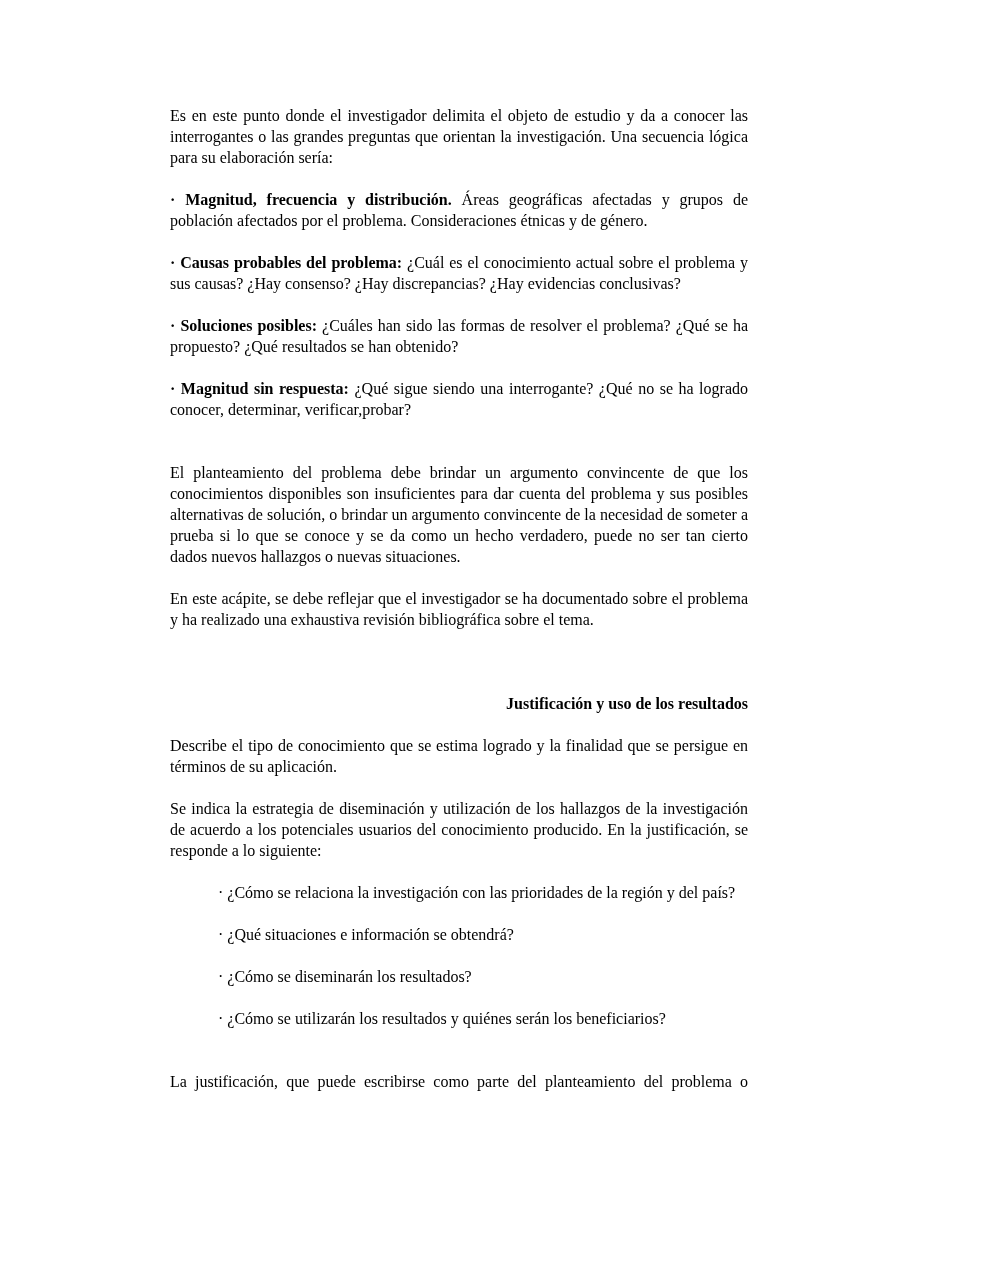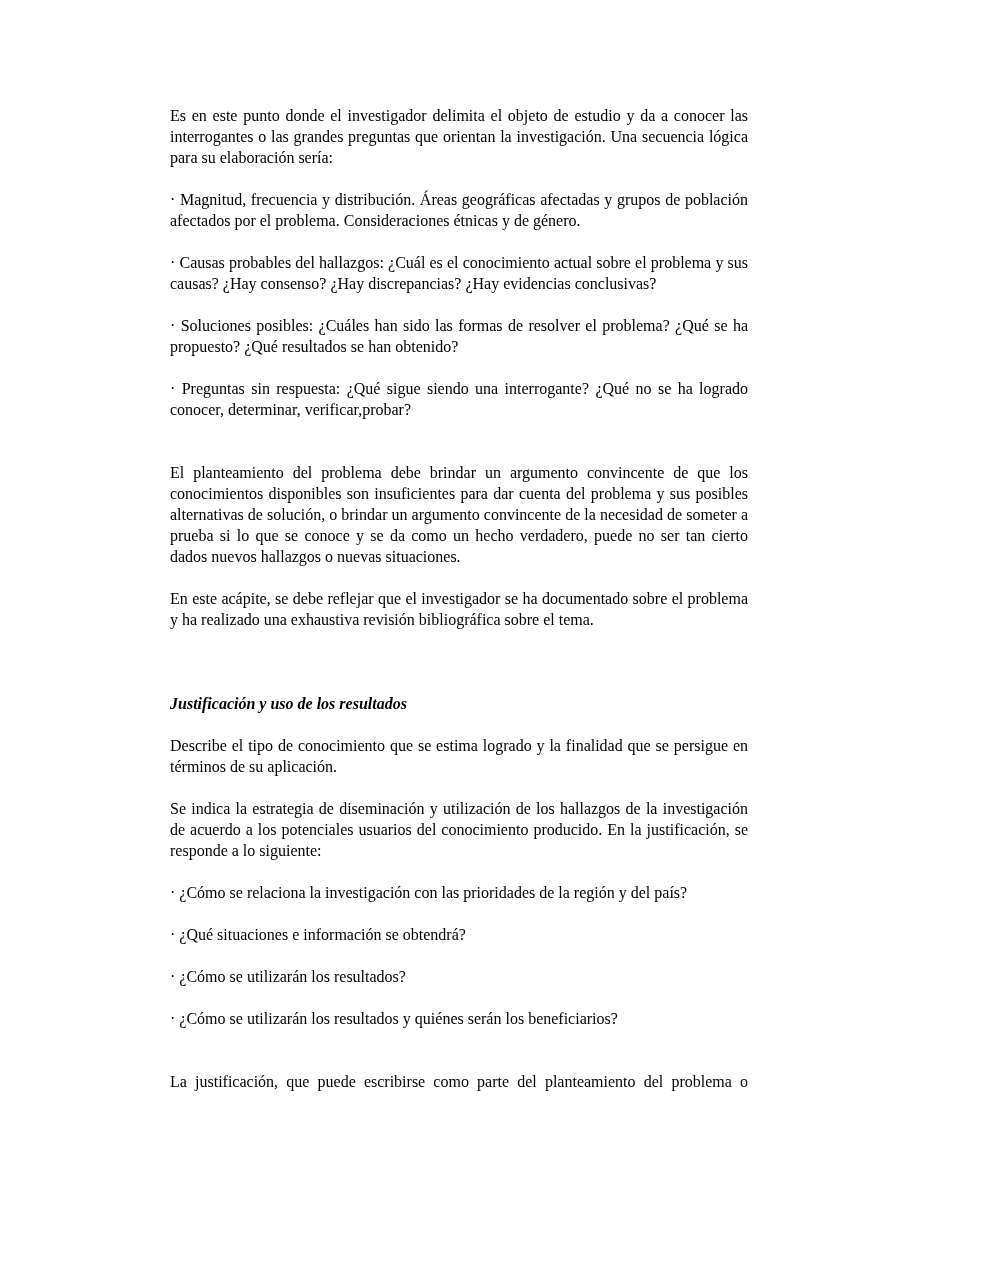--- a/index.html
+++ b/index.html
@@ -26,61 +26,61 @@
   }
   .gap-2 {
     margin-top: 42px; 
     font-family: Liberation Serif, serif;
   }
   .gap-3 {
     margin-top: 63px; 
   }
   .heading {
     font-weight: bold;
-    text-align: left;
-    font-style: italic;
+    text-align: right;
   }
   .question {
     text-align: justify;
+    margin-left: 48px;
   }
   .force-justify {
     text-align: justify;
     text-align-last: justify;
   }
-  strong { font-weight: normal; }
+  strong { font-weight: bold; }
 </style>
 </head>
 <body>
 
 <div class="page">
 
   <p class="para">Es en este punto donde el investigador delimita el objeto de estudio y da a conocer las interrogantes o las grandes preguntas que orientan la investigación. Una secuencia lógica para su elaboración sería:</p>
 
   <p class="para"><strong>· Magnitud, frecuencia y distribución.</strong><span> Áreas geográficas afectadas y grupos de población afectados por el problema. Consideraciones étnicas y de género.</span></p>
 
-  <p class="para"><strong>· Causas probables del hallazgos:</strong><span> ¿Cuál es el conocimiento actual sobre el problema y sus causas? ¿Hay consenso? ¿Hay discrepancias? ¿Hay evidencias conclusivas?</span></p>
+  <p class="para"><strong>· Causas probables del problema:</strong><span> ¿Cuál es el conocimiento actual sobre el problema y sus causas? ¿Hay consenso? ¿Hay discrepancias? ¿Hay evidencias conclusivas?</span></p>
 
   <p class="para"><strong>· Soluciones posibles:</strong><span> ¿Cuáles han sido las formas de resolver el problema? ¿Qué se ha propuesto? ¿Qué resultados se han obtenido?</span></p>
 
-  <p class="para"><strong>· Preguntas sin respuesta:</strong><span> ¿Qué sigue siendo una interrogante? ¿Qué no se ha logrado conocer, determinar, verificar,probar?</span></p>
+  <p class="para"><strong>· Magnitud sin respuesta:</strong><span> ¿Qué sigue siendo una interrogante? ¿Qué no se ha logrado conocer, determinar, verificar,probar?</span></p>
 
   <p class="para gap-2">El planteamiento del problema debe brindar un argumento convincente de que los conocimientos disponibles son insuficientes para dar cuenta del problema y sus posibles alternativas de solución, o brindar un argumento convincente de la necesidad de someter a prueba si lo que se conoce y se da como un hecho verdadero, puede no ser tan cierto dados nuevos hallazgos o nuevas situaciones.</p>
 
   <p class="para">En este acápite, se debe reflejar que el investigador se ha documentado sobre el problema y ha realizado una exhaustiva revisión bibliográfica sobre el tema.</p>
 
   <p class="para heading gap-3">Justificación y uso de los resultados</p>
 
   <p class="para">Describe el tipo de conocimiento que se estima logrado y la finalidad que se persigue en términos de su aplicación.</p>
 
   <p class="para">Se indica la estrategia de diseminación y utilización de los hallazgos de la investigación de acuerdo a los potenciales usuarios del conocimiento producido. En la justificación, se responde a lo siguiente:</p>
 
   <p class="para question">· ¿Cómo se relaciona la investigación con las prioridades de la región y del país?</p>
 
   <p class="para question">· ¿Qué situaciones e información se obtendrá?</p>
 
 
-  <p class="para question">· ¿Cómo se utilizarán los resultados?</p>
+  <p class="para question">· ¿Cómo se diseminarán los resultados?</p>
 
   <p class="para question">· ¿Cómo se utilizarán los resultados y quiénes serán los beneficiarios?</p>
 
   <p class="para force-justify gap-2">La justificación, que puede escribirse como parte del planteamiento del problema o</p>
 
 </div>
 
 </body></html>

